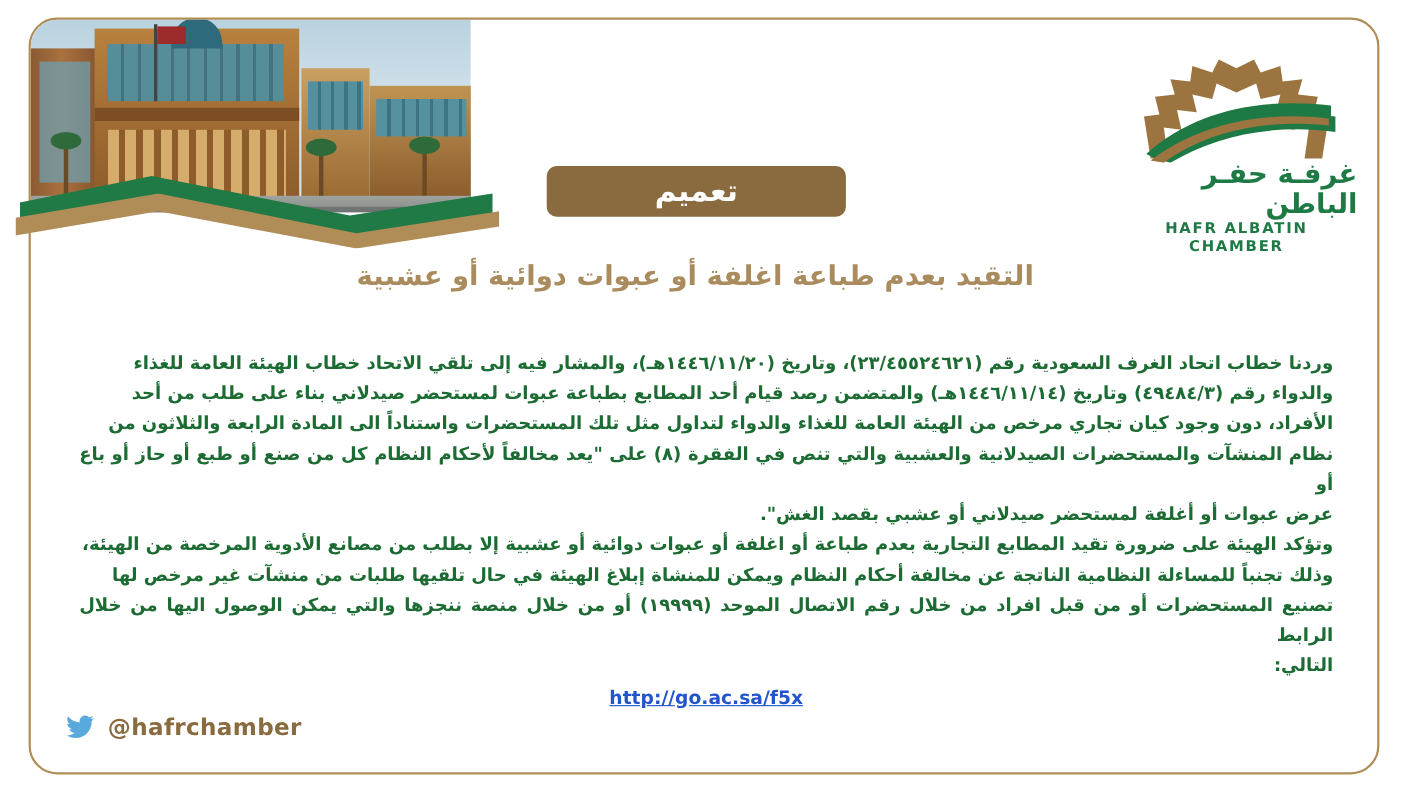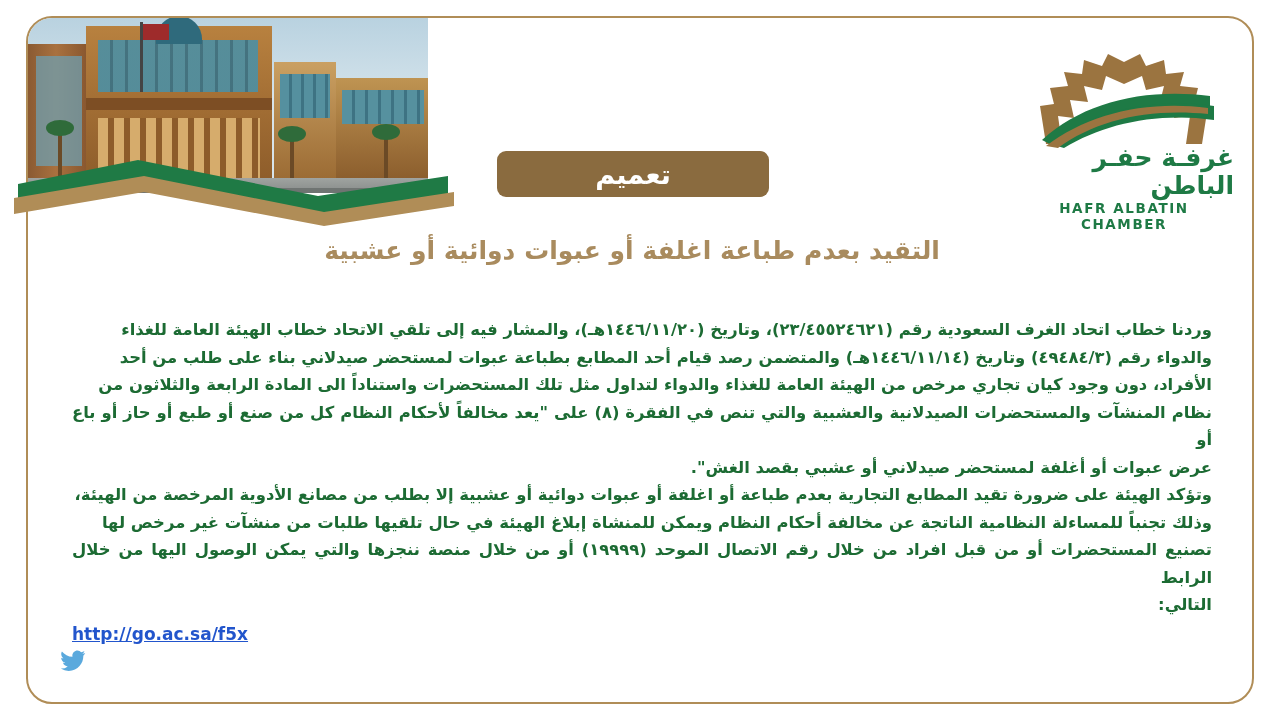--- a/index.html
+++ b/index.html
@@ -139,21 +139,21 @@
     text-align:justify;
     color:#1c6b33;
     font-size:16.4px;
     font-weight:bold;
     line-height:27.5px;
   }
   #body-text p{margin:0;}
   #body-text .ln{display:block;}
   #link-line{
     direction:rtl;
-    text-align:left;
+    text-align:center;
     margin-top:2px;
   }
   #doc-link{
     color:#2255cc;
     text-decoration:underline;
     font-size:17px;
     font-weight:bold;
     direction:ltr;
     unicode-bidi:embed;
     display:inline-block;
@@ -265,15 +265,16 @@
       <svg id="tw-icon" viewBox="0 0 32 32" aria-hidden="true">
         <path d="M29 7.4c-1 .45-2.05.75-3.15.9 1.13-.68 2-1.75 2.4-3.03-1.06.63-2.23 1.08-3.48 1.33
                  A5.48 5.48 0 0 0 20.8 4.8c-3.03 0-5.48 2.45-5.48 5.47 0 .43.05.85.14 1.25
                  -4.55-.23-8.59-2.41-11.29-5.73a5.43 5.43 0 0 0-.74 2.75c0 1.9.97 3.58 2.44 4.56
                  -.9-.03-1.74-.28-2.48-.69v.07c0 2.65 1.89 4.87 4.39 5.37-.46.13-.94.2-1.44.2
                  -.35 0-.7-.04-1.03-.1.7 2.17 2.72 3.76 5.12 3.8A11 11 0 0 1 3 24.1
                  a15.5 15.5 0 0 0 8.4 2.46c10.08 0 15.6-8.35 15.6-15.59 0-.24 0-.47-.02-.7
                  A11.1 11.1 0 0 0 29 7.4z" fill="#5aa9dd"></path>
       </svg>
     </span>
+    <span id="tw-handle">@hafrchamber</span>
   </div>
 
 </div>
 
 </body></html>

